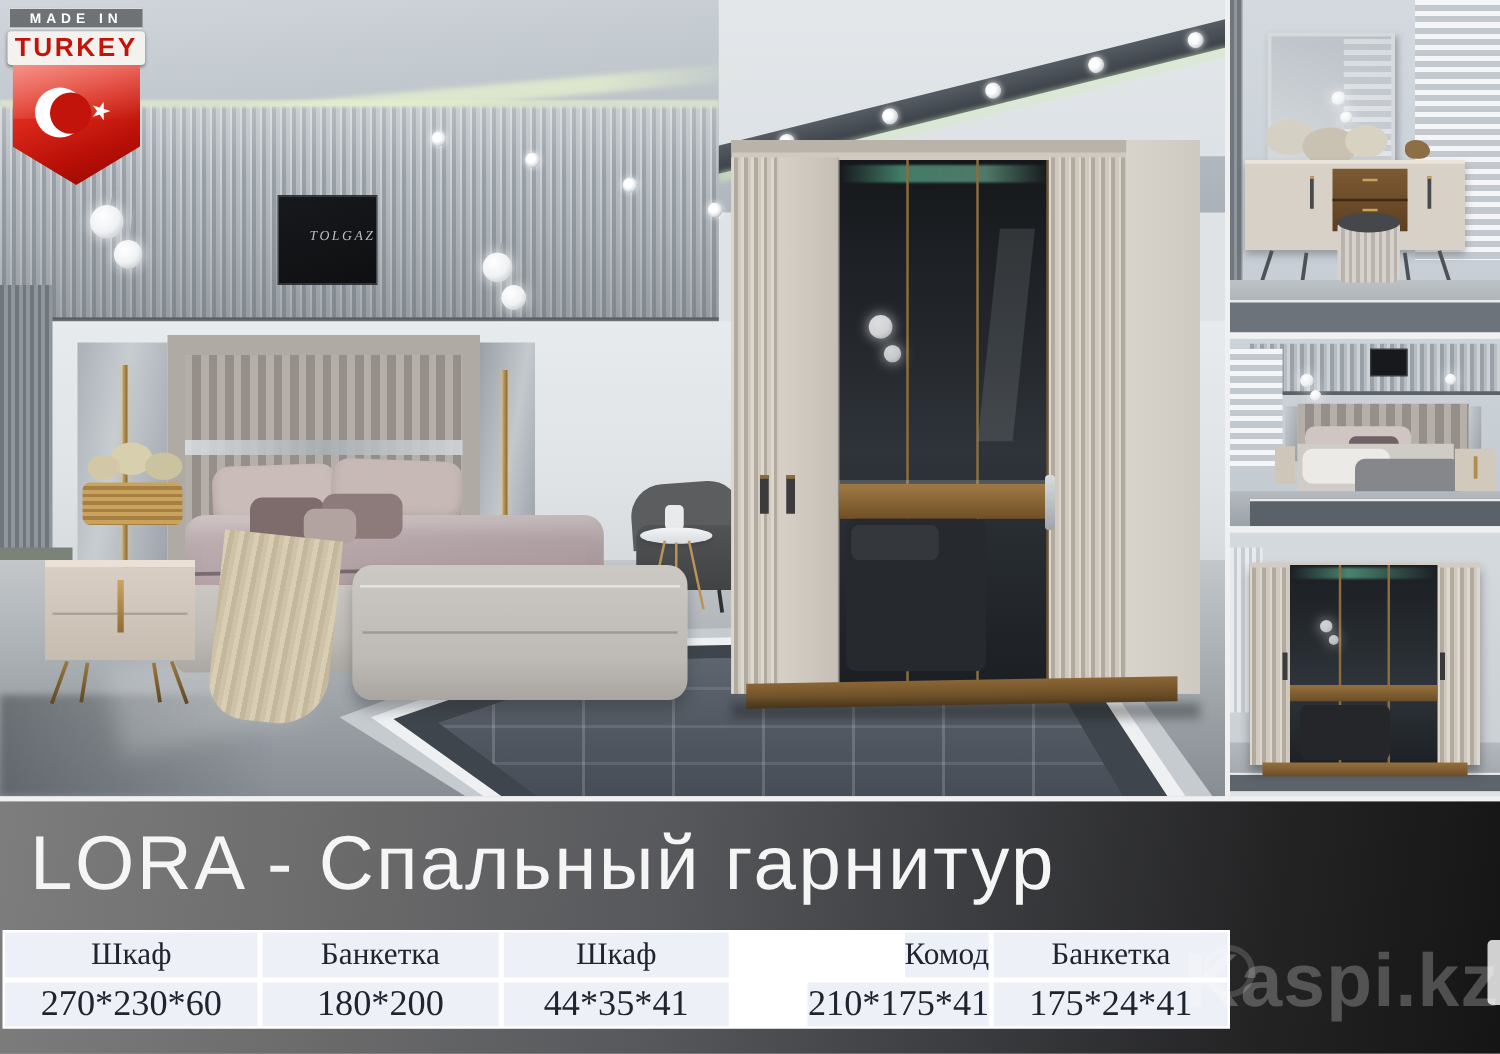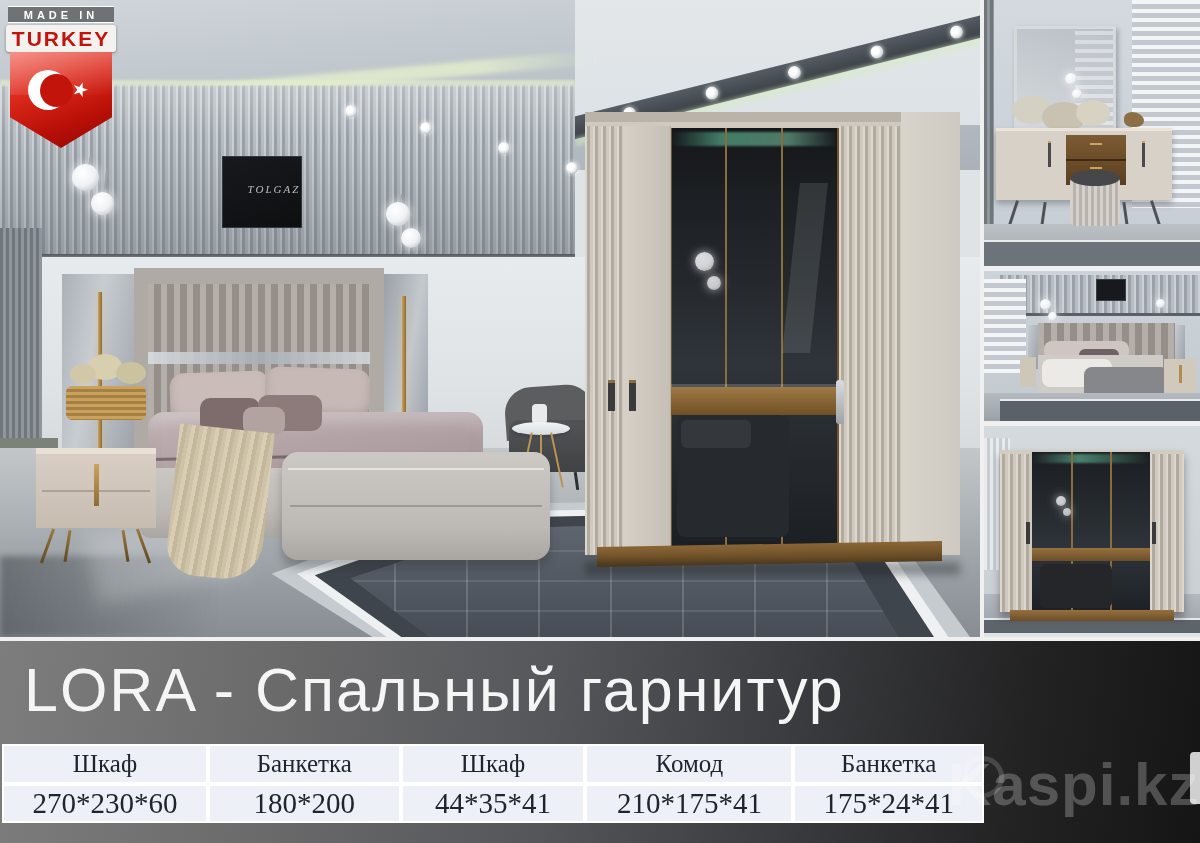--- a/index.html
+++ b/index.html
@@ -315,21 +315,21 @@
         <div class="spec-cell spec-val">270*230*60</div>
       </div>
       <div class="spec-col" style="flex:0.98;">
         <div class="spec-cell spec-head">Банкетка</div>
         <div class="spec-cell spec-val">180*200</div>
       </div>
       <div class="spec-col" style="flex:0.94;">
         <div class="spec-cell spec-head">Шкаф</div>
         <div class="spec-cell spec-val">44*35*41</div>
       </div>
-      <div class="spec-col" style="flex:1.06;">
+      <div class="spec-col" style="flex:1.06;align-items:flex-end;">
         <div class="spec-cell spec-head">Комод</div>
         <div class="spec-cell spec-val">210*175*41</div>
       </div>
       <div class="spec-col" style="flex:0.97;">
         <div class="spec-cell spec-head">Банкетка</div>
         <div class="spec-cell spec-val">175*24*41</div>
       </div>
     </div>
 
   </footer>

